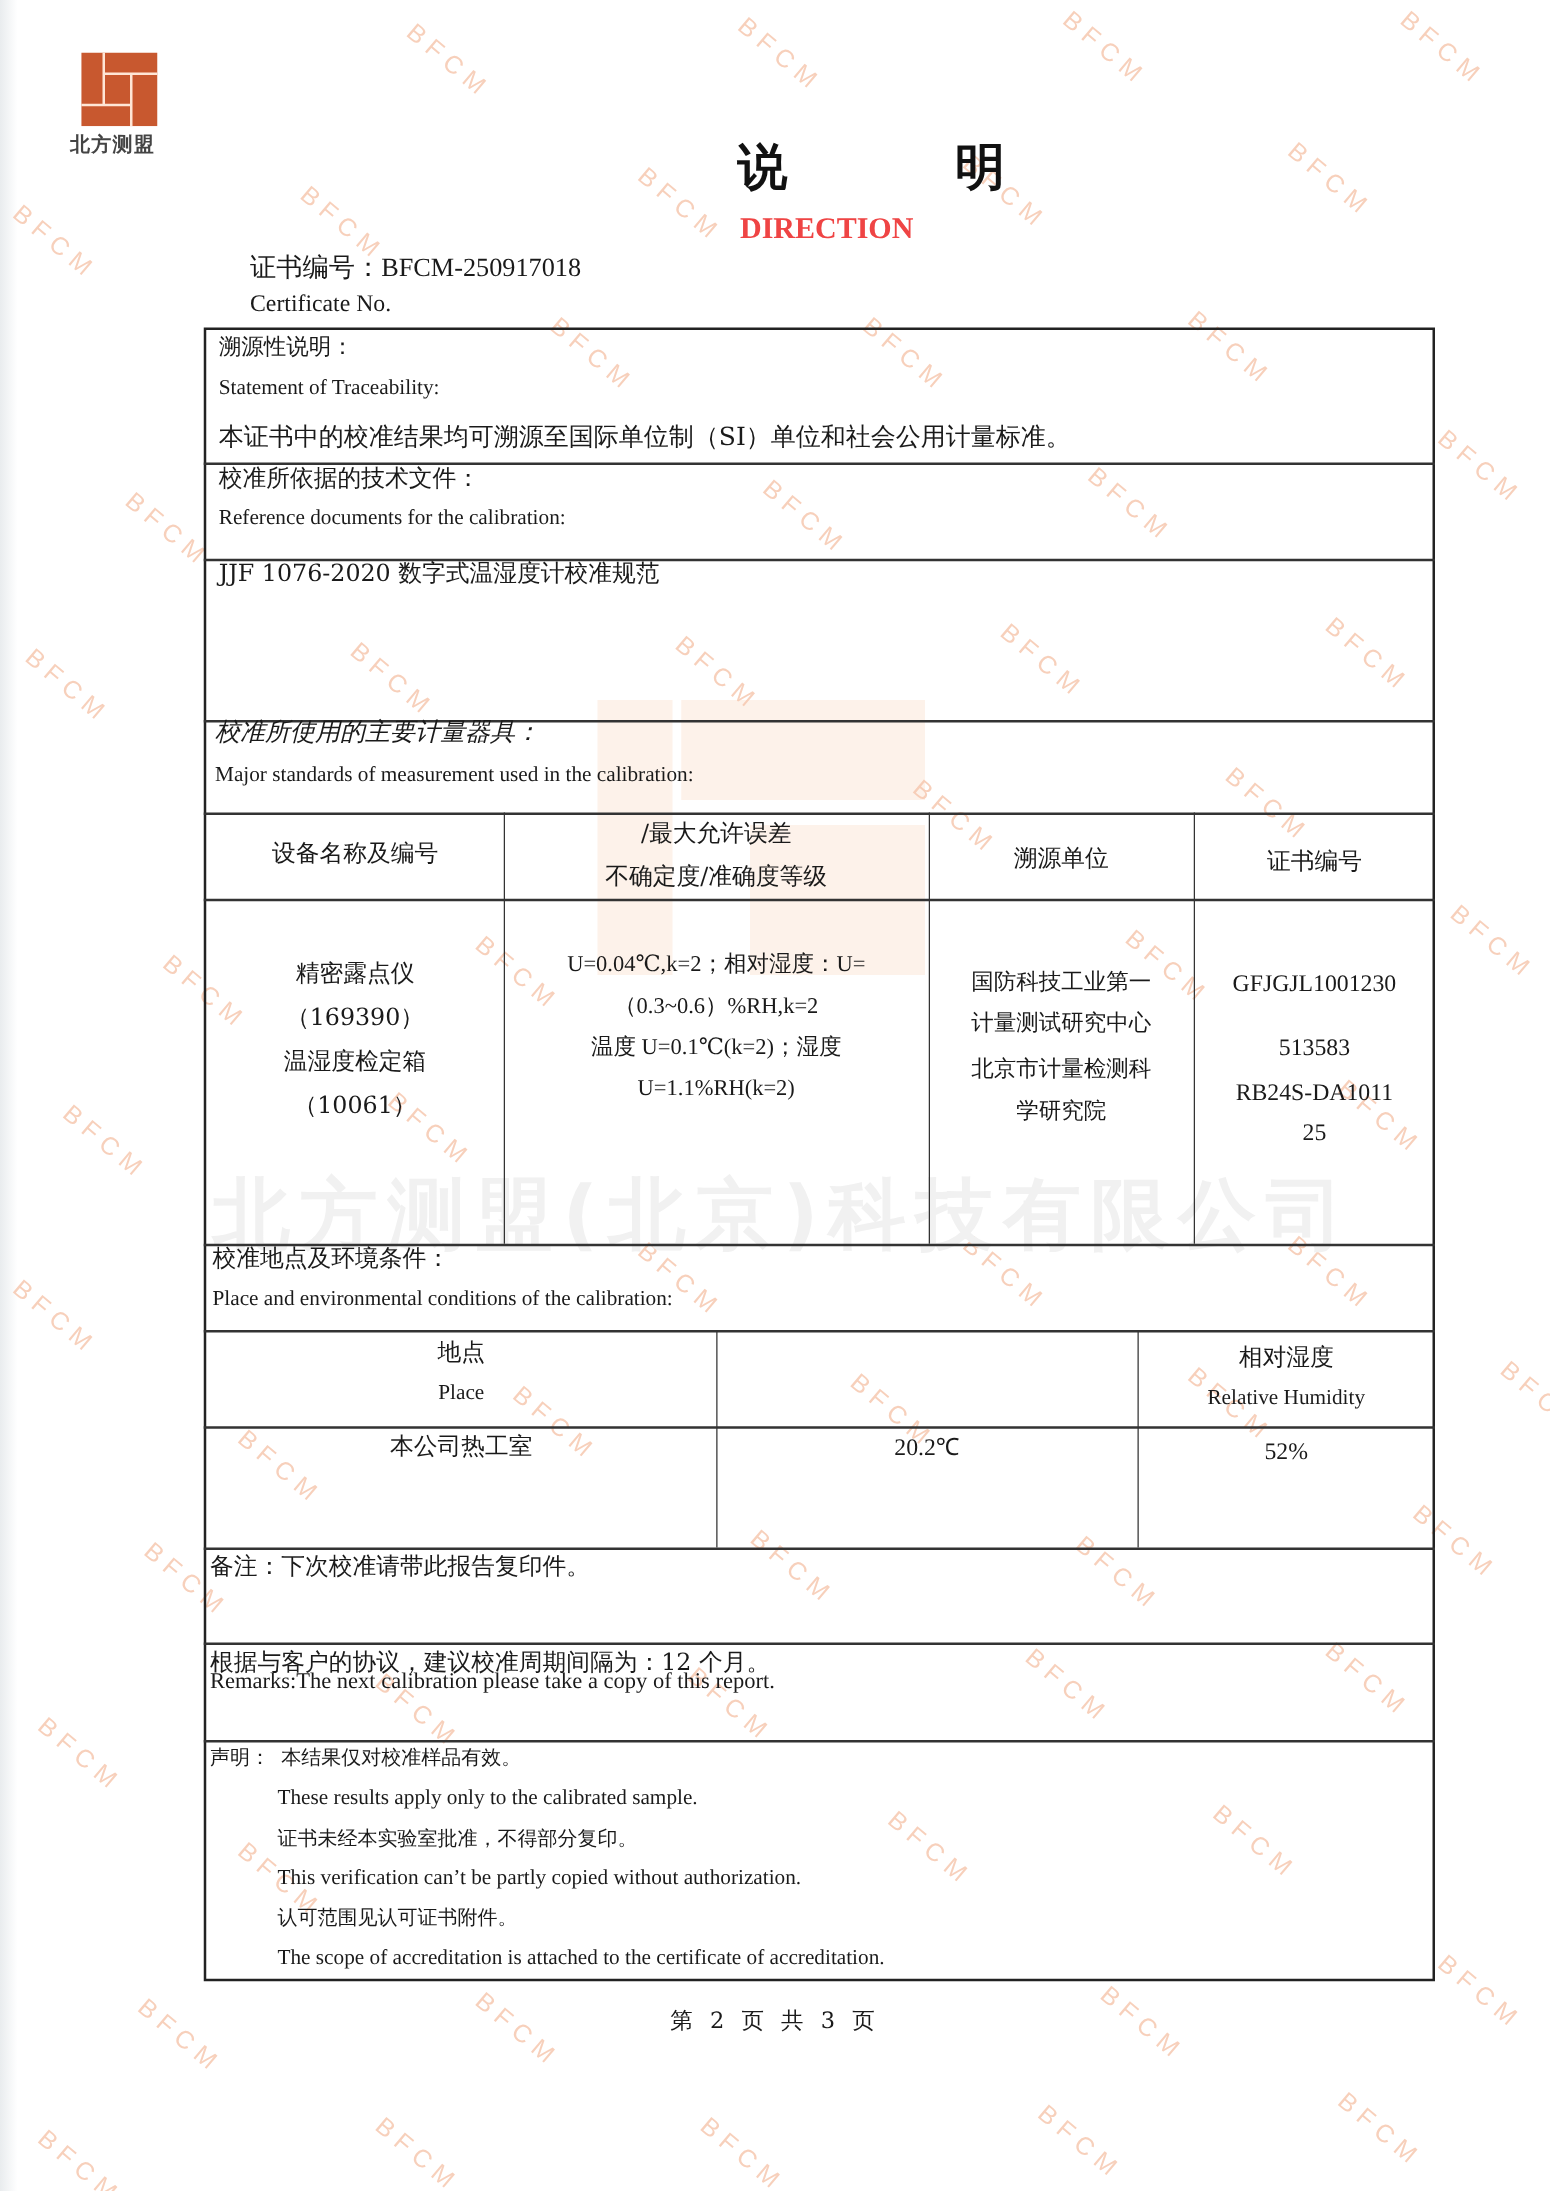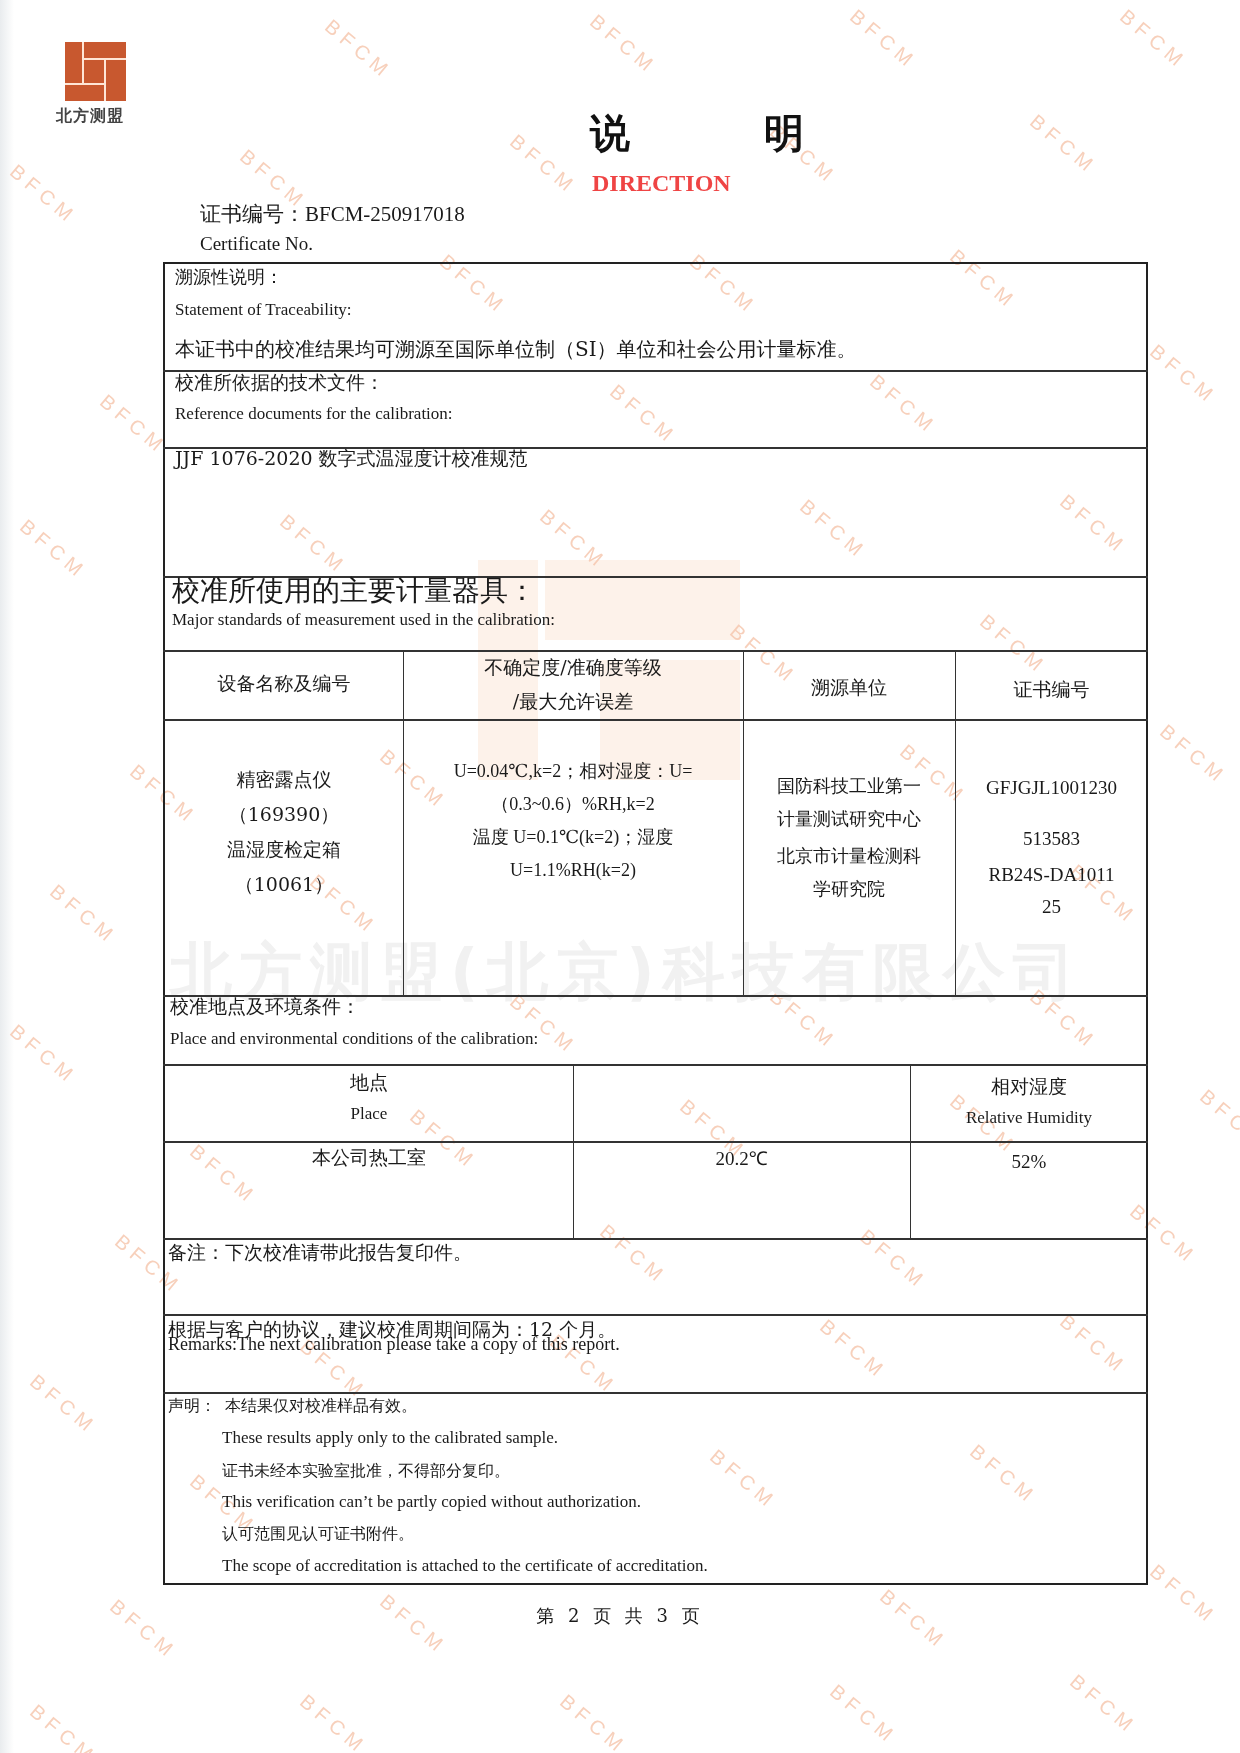--- a/index.html
+++ b/index.html
@@ -137,27 +137,27 @@
 <div class="vline" style="left:910px;top:1064px;height:174px;"></div>
 
 <div class="t cn" style="left:175px;top:265px;font-size:18px;">溯源性说明：</div>
 <div class="t en" style="left:175px;top:300px;font-size:17px;">Statement of Traceability:</div>
 <div class="t cn" style="left:175px;top:336px;font-size:20px;">本证书中的校准结果均可溯源至国际单位制（SI）单位和社会公用计量标准。</div>
 
 <div class="t cn" style="left:175px;top:370px;font-size:19px;">校准所依据的技术文件：</div>
 <div class="t en" style="left:175px;top:404px;font-size:17px;">Reference documents for the calibration:</div>
 <div class="t cn" style="left:175px;top:446px;font-size:19px;">JJF 1076-2020 数字式温湿度计校准规范</div>
 
-<div class="t cn" style="left:172px;top:572px;font-size:28px;">校准所使用的主要计量器具：</div>
+<div class="t cn" style="left:172px;top:572px;font-size:20px;font-style:italic;">校准所使用的主要计量器具：</div>
 <div class="t en" style="left:172px;top:610px;font-size:17px;">Major standards of measurement used in the calibration:</div>
 
 <div class="cell cn" style="left:165px;width:238px;top:666px;font-size:19px;">设备名称及编号</div>
 <div class="cell cn" style="left:403px;width:340px;top:650px;font-size:19px;">
+  <div>/最大允许误差</div>
   <div>不确定度/准确度等级</div>
-  <div>/最大允许误差</div>
 </div>
 <div class="cell cn" style="left:743px;width:212px;top:670px;font-size:19px;">溯源单位</div>
 <div class="cell cn" style="left:955px;width:193px;top:672px;font-size:19px;">证书编号</div>
 
 <div class="cell cn" style="left:165px;width:238px;top:762px;font-size:19px;line-height:35px;">
   <div>精密露点仪</div>
   <div>（169390）</div>
   <div>温湿度检定箱</div>
   <div>（10061）</div>
 </div>

